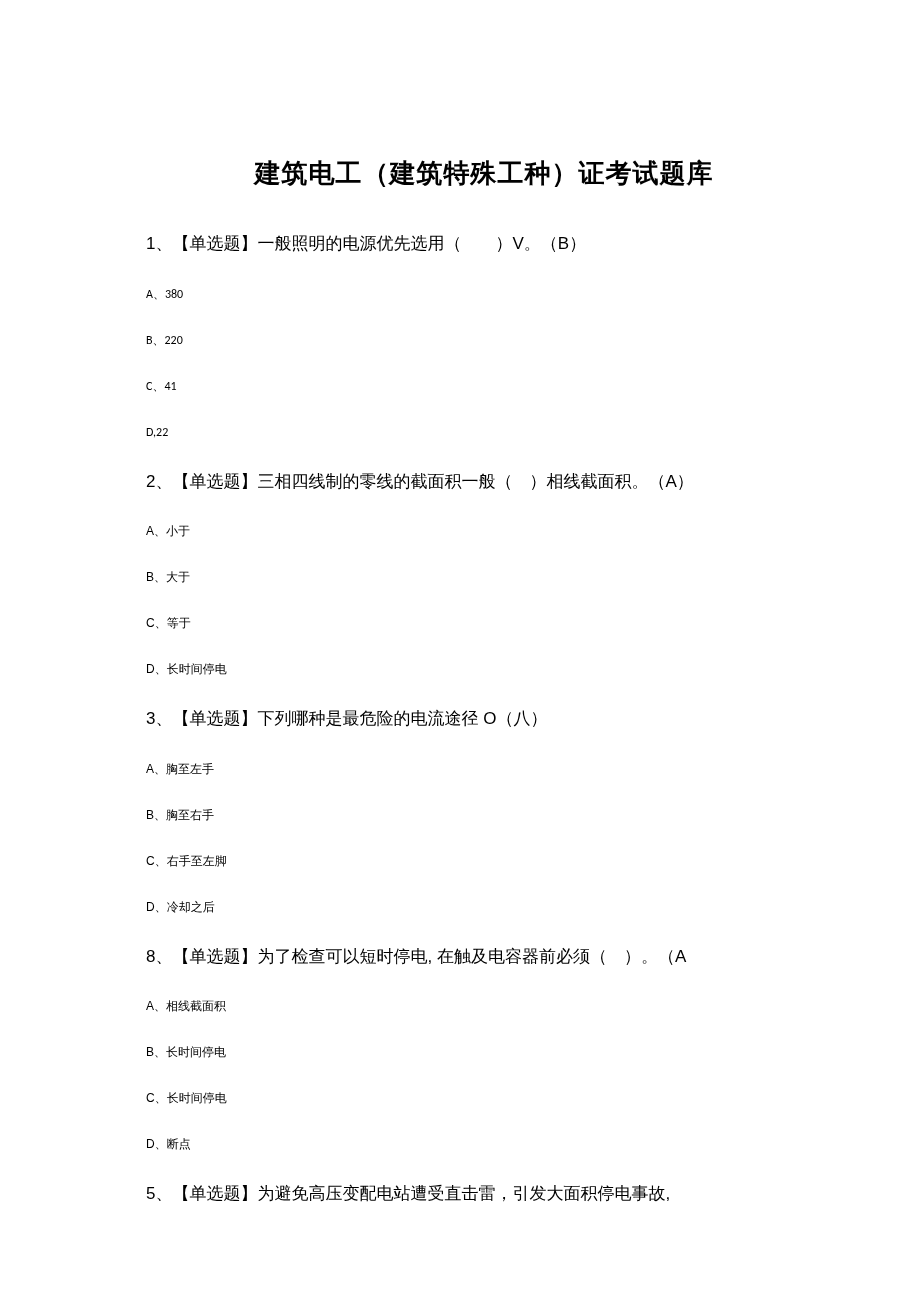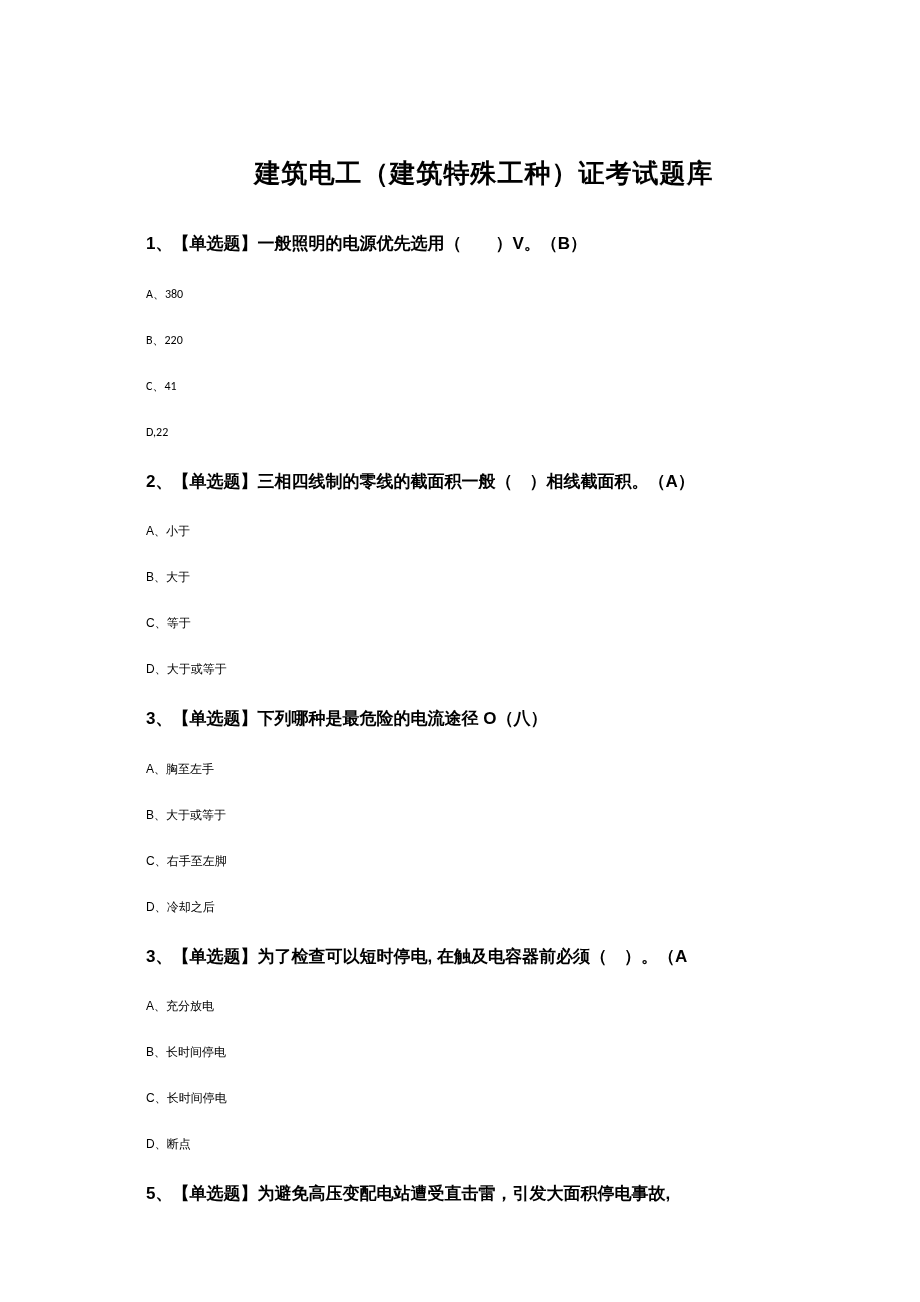--- a/index.html
+++ b/index.html
@@ -19,21 +19,20 @@
       text-align: center;
       font-size: 26px;
       font-family: "SimSun", serif;
       margin-bottom: 40px;
       letter-spacing: 1px;
     }
     .question-line {
       font-size: 17px;
       margin-bottom: 28px;
       line-height: 1.5;
-      font-weight: bold;
     }
     .option-line {
       font-size: 12px;
       margin-bottom: 28px;
       line-height: 1.5;
     }
     .latin {
       font-family: "Calibri", Arial, sans-serif;
     }
   </style>
@@ -45,27 +44,27 @@
 <div class="question-line">1、【单选题】一般照明的电源优先选用（　　）V。（B）</div>
 <div class="option-line latin">A、380</div>
 <div class="option-line latin">B、220</div>
 <div class="option-line latin">C、41</div>
 <div class="option-line latin">D,22</div>
 
 <div class="question-line">2、【单选题】三相四线制的零线的截面积一般（　）相线截面积。（A）</div>
 <div class="option-line">A、小于</div>
 <div class="option-line">B、大于</div>
 <div class="option-line">C、等于</div>
-<div class="option-line">D、大于或等于</div>
+<div class="option-line">D、长时间停电</div>
 
 <div class="question-line">3、【单选题】下列哪种是最危险的电流途径 O（八）</div>
 <div class="option-line">A、胸至左手</div>
-<div class="option-line">B、大于或等于</div>
+<div class="option-line">B、胸至右手</div>
 <div class="option-line">C、右手至左脚</div>
 <div class="option-line">D、冷却之后</div>
 
-<div class="question-line">3、【单选题】为了检查可以短时停电, 在触及电容器前必须（　）。（A</div>
-<div class="option-line">A、充分放电</div>
+<div class="question-line">8、【单选题】为了检查可以短时停电, 在触及电容器前必须（　）。（A</div>
+<div class="option-line">A、相线截面积</div>
 <div class="option-line">B、长时间停电</div>
 <div class="option-line">C、长时间停电</div>
 <div class="option-line">D、断点</div>
 
 <div class="question-line">5、【单选题】为避免高压变配电站遭受直击雷，引发大面积停电事故,</div>
 
 </body></html>

